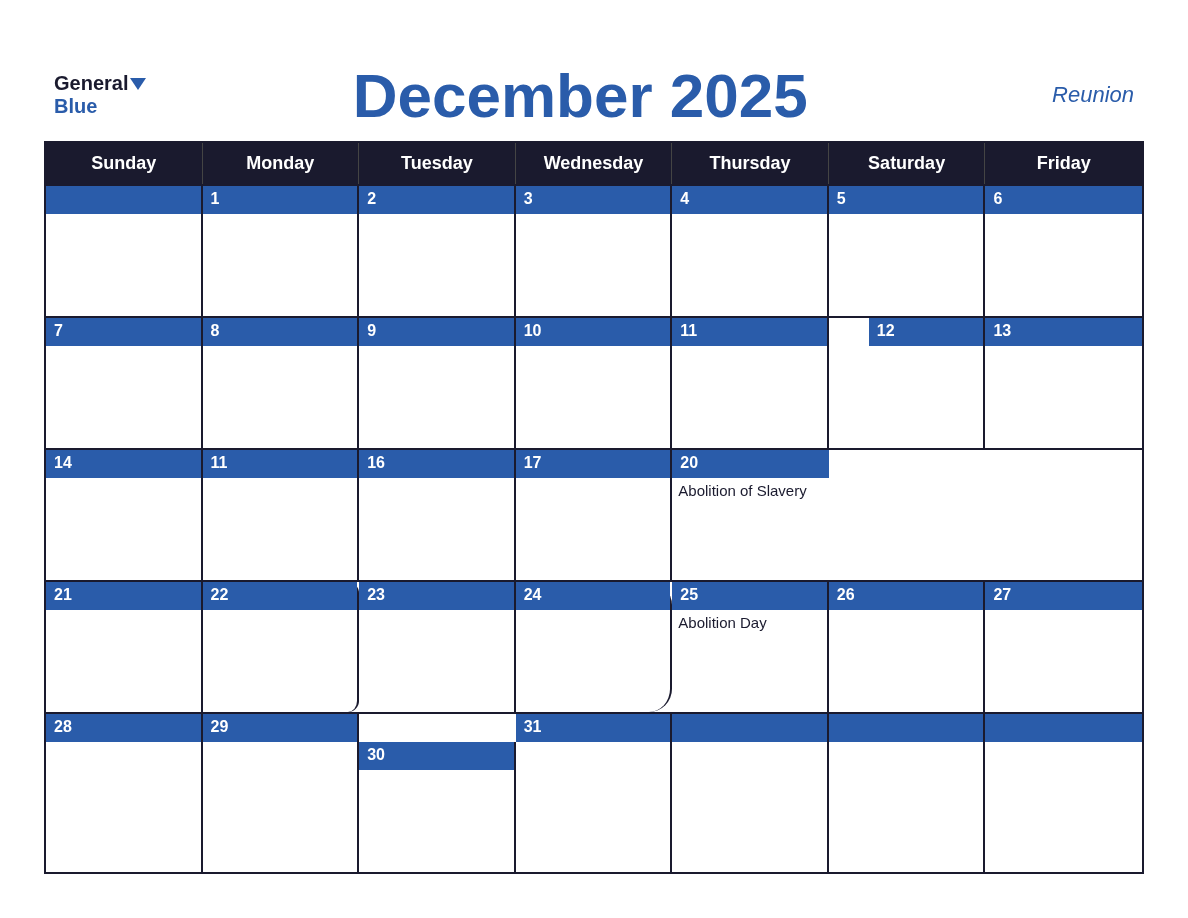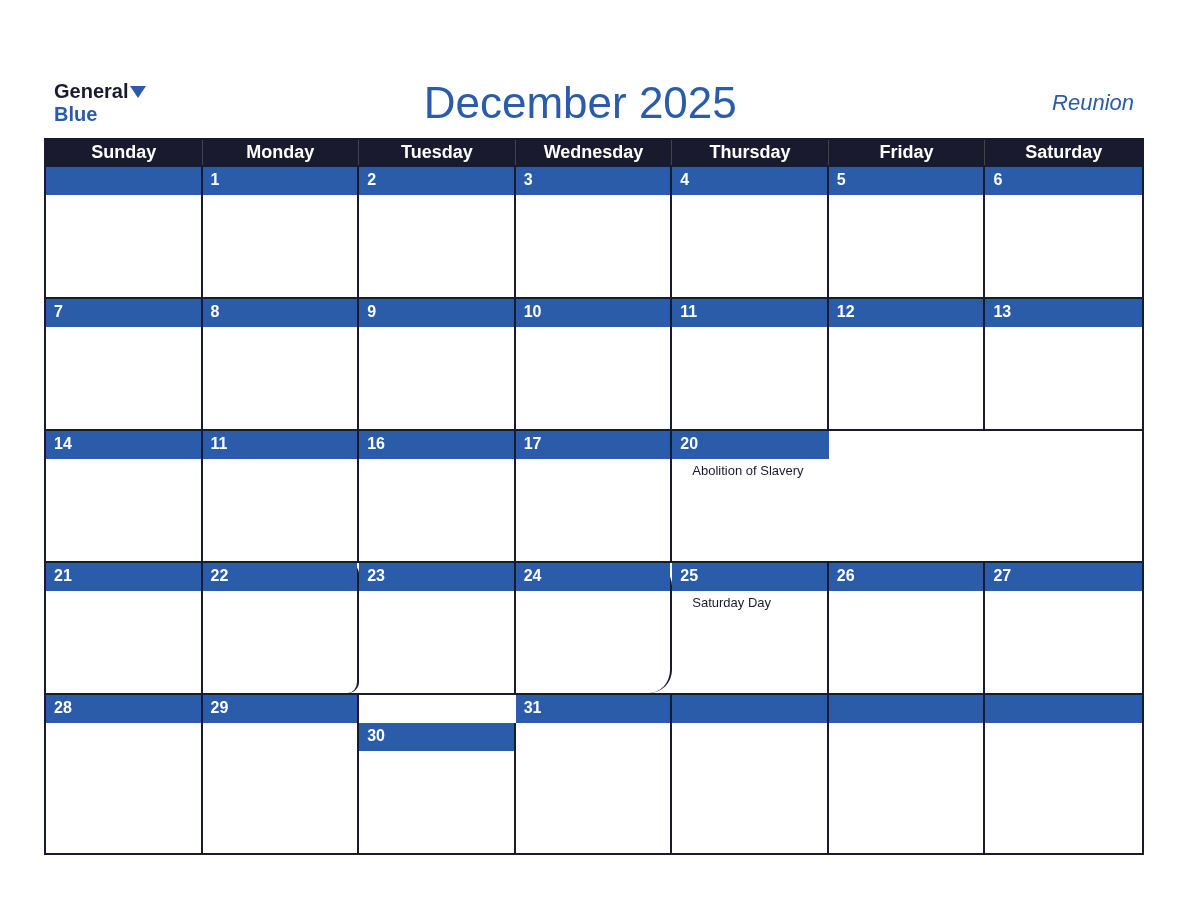--- a/index.html
+++ b/index.html
@@ -35,42 +35,42 @@
       border-right: 8px solid transparent;
       border-top: 12px solid #2a5caa;
       margin-left: 2px;
       vertical-align: middle;
     }
     .logo-line {
       display: flex;
       align-items: center;
     }
     .calendar-title {
-      font-size: 44px;
-      font-weight: normal;
+      font-size: 62px;
+      font-weight: bold;
       color: #2a5caa;
       text-align: center;
       flex: 1;
     }
     .region-label {
       font-size: 22px;
       color: #2a5caa;
       font-style: italic;
       text-align: right;
       min-width: 120px;
     }
     .day-header-row {
       display: grid;
       grid-template-columns: repeat(7, 1fr);
       background: #1a1a2e;
     }
     .day-header {
       color: #fff;
       text-align: center;
-      padding: 2px 5px;
+      padding: 10px 5px;
       font-size: 18px;
       font-weight: bold;
       border-right: 1px solid #444;
     }
     .day-header:last-child { border-right: none; }
     .week-row {
       display: grid;
       grid-template-columns: repeat(7, 1fr);
       border-top: 2px solid #1a1a2e;
     }
@@ -87,23 +87,23 @@
       color: #fff;
       font-size: 16px;
       font-weight: bold;
       padding: 4px 8px;
       min-height: 28px;
     }
     .day-cell.empty-day .day-number-bar {
       background: #2a5caa;
     }
     .day-event {
-      font-size: 13px;
+      font-size: 15px;
       color: #1a1a2e;
-      padding: 4px 20px;
+      padding: 4px 6px;
     }
     .last-row .day-cell {
       border-bottom: none;
     }
   </style>
 </head>
 <body>
 
 <div class="calendar-container">
   <div class="calendar-header">
@@ -119,22 +119,22 @@
   </div>
 
   <div style="border: 2px solid #1a1a2e;">
 
     <div class="day-header-row">
       <div class="day-header">Sunday</div>
       <div class="day-header">Monday</div>
       <div class="day-header">Tuesday</div>
       <div class="day-header">Wednesday</div>
       <div class="day-header">Thursday</div>
+      <div class="day-header">Saturday</div>
       <div class="day-header">Friday</div>
-      <div class="day-header">Saturday</div>
     </div>
 
     <div id="weeks-container">
         <div class="week-row">
           <div class="day-cell empty-day" style="border-right: 2px solid rgb(26, 26, 46); border-bottom: none;">
             <div class="day-number-bar"></div>
           </div>
           <div class="day-cell" style="border-right: 2px solid rgb(26, 26, 46); border-bottom: none;">
             <div class="day-number-bar">1</div>
           </div>
@@ -163,21 +163,21 @@
           </div>
           <div class="day-cell" style="border-right: 2px solid rgb(26, 26, 46); border-bottom: none;">
             <div class="day-number-bar">9</div>
           </div>
           <div class="day-cell" style="border-right: 2px solid rgb(26, 26, 46); border-bottom: none;">
             <div class="day-number-bar">10</div>
           </div>
           <div class="day-cell" style="border-right: 2px solid rgb(26, 26, 46); border-bottom: none;">
             <div class="day-number-bar">11</div>
           </div>
-          <div class="day-cell" style="border-right: 2px solid rgb(26, 26, 46); border-bottom: none;">
+          <div class="day-cell" style="border-right: 2px solid rgb(26, 26, 46); border-bottom: none; padding-left: 40px;">
             <div class="day-number-bar">12</div>
           </div>
           <div class="day-cell" style="border-right: none; border-bottom: none;">
             <div class="day-number-bar">13</div>
           </div>
         </div>
         <div class="week-row">
           <div class="day-cell" style="border-right: 2px solid rgb(26, 26, 46); border-bottom: none;">
             <div class="day-number-bar">14</div>
           </div>
@@ -203,21 +203,21 @@
             <div class="day-number-bar">22</div>
           </div>
           <div class="day-cell" style="border-right: 2px solid rgb(26, 26, 46); border-bottom: none;">
             <div class="day-number-bar">23</div>
           </div>
           <div class="day-cell" style="border-right: 2px solid rgb(26, 26, 46); border-bottom: none; border-radius: 23px;">
             <div class="day-number-bar">24</div>
           </div>
           <div class="day-cell" style="border-right: 2px solid rgb(26, 26, 46); border-bottom: none;">
             <div class="day-number-bar">25</div>
-            <div class="day-event">Saturday Day</div>
+            <div class="day-event">Abolition Day</div>
           </div>
           <div class="day-cell" style="border-right: 2px solid rgb(26, 26, 46); border-bottom: none;">
             <div class="day-number-bar">26</div>
           </div>
           <div class="day-cell" style="border-right: none; border-bottom: none;">
             <div class="day-number-bar">27</div>
           </div>
         </div>
         <div class="week-row last-row">
           <div class="day-cell" style="border-right: 2px solid rgb(26, 26, 46); border-bottom: none;">

